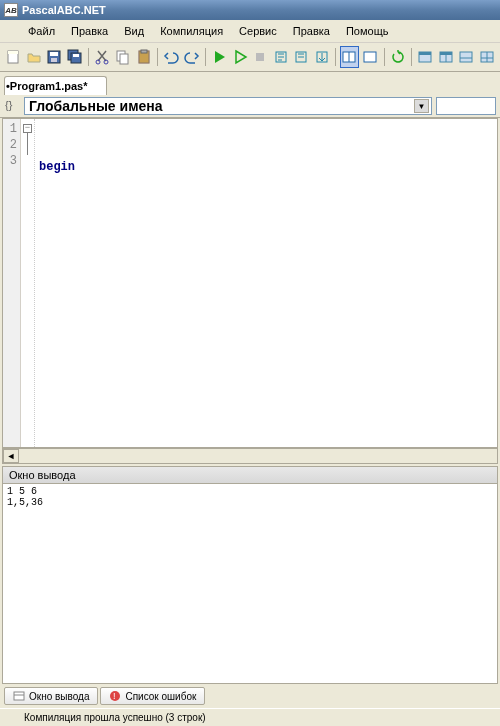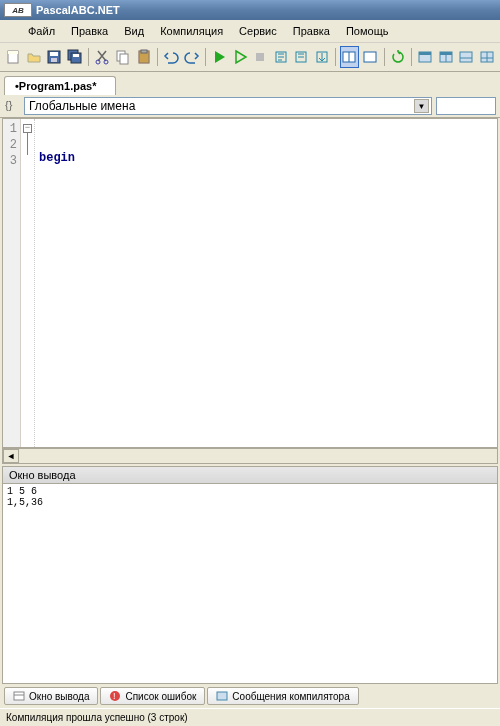--- a/index.html
+++ b/index.html
@@ -17,21 +17,21 @@
   background: linear-gradient(to bottom, #7b9ec8 0%, #5a7ea8 50%, #4a6e98 100%);
   color: white;
   height: 20px;
   display: flex;
   align-items: center;
   padding: 0 4px;
   gap: 4px;
   font-weight: bold;
 }
 .title-icon {
-  width: 28px;
+  width: 14px;
   height: 14px;
   background: #fff;
   border: 1px solid #888;
   font-size: 8px;
   display: flex;
   align-items: center;
   justify-content: center;
   color: #333;
   font-style: italic;
 }
@@ -69,21 +69,21 @@
   margin: 0 2px;
 }
 .tb-btn.active { background: #c1d2ee; border: 1px solid #316ac5; }
 .tab-area {
   background: #ece9d8;
   padding: 4px 4px 0 4px;
   display: flex;
 }
 .tab {
   background: #fff;
-  padding: 3px 18px 3px 10px;
+  padding: 3px 18px 3px 1px;
   border: 1px solid #aca899;
   border-bottom: none;
   border-radius: 3px 3px 0 0;
   font-weight: bold;
   position: relative;
   font-size: 11px;
 }
 .nav-row {
   background: #ece9d8;
   padding: 2px 4px;
@@ -100,21 +100,21 @@
 }
 .nav-combo {
   flex: 1;
   display: flex;
   align-items: center;
   background: white;
   border: 1px solid #7f9db9;
   padding: 0 2px;
   height: 18px;
 }
-.nav-combo span { flex: 1; font-size: 12px; padding-left: 2px; }
+.nav-combo span { flex: 1; font-size: 14px; padding-left: 2px; font-weight: bold; }
 .nav-combo .dd {
   width: 15px;
   height: 14px;
   background: #dcdcdc;
   border: 1px solid #aca899;
   font-size: 8px;
   display: flex;
   align-items: center;
   justify-content: center;
 }
@@ -167,21 +167,21 @@
   color: #808080;
 }
 .fold-line {
   width: 1px;
   background: #808080;
   margin: 0 auto;
   height: 22px;
 }
 .code-area {
   flex: 1;
-  padding: 3px 4px;
+  padding: 12px 4px;
   white-space: pre;
   overflow: auto;
 }
 .code-area div { line-height: 16px; }
 .kw { color: #000080; font-weight: bold; }
 .scroll-h {
   height: 16px;
   background: #ece9d8;
   border: 1px solid #aca899;
   margin: 0 2px;
@@ -241,21 +241,21 @@
 .btab .ic {
   width: 12px;
   height: 12px;
   display: inline-flex;
   align-items: center;
   justify-content: center;
 }
 .statusbar {
   background: #ece9d8;
   border-top: 1px solid #fff;
-  padding: 3px 6px;
+  padding: 3px 24px;
   font-size: 10px;
 }
 svg { display: block; }
 </style>
 </head>
 <body>
 
 <div class="titlebar">
   <div class="title-icon">AB</div>
   <span>PascalABC.NET</span>
@@ -467,25 +467,17 @@
   </div>
   <div class="btab">
     <span class="ic">
         <svg width="12" height="12">
           <circle cx="6" cy="6" r="5" fill="#d44"></circle>
           <text x="4" y="9" font-size="9" fill="#fff">!</text>
         </svg>
       </span>
     <span>Список ошибок</span>
   </div>
-  <div class="btab">
-    <span class="ic">
-        <svg width="12" height="12">
-          <rect x="1" y="2" width="10" height="8" fill="#cde" stroke="#48a"></rect>
-        </svg>
-      </span>
-    <span>Сообщения компилятора</span>
-  </div>
 </div>
 
 <div class="statusbar">
   <span>Компиляция прошла успешно (3 строк)</span>
 </div>
 
 </body></html>

